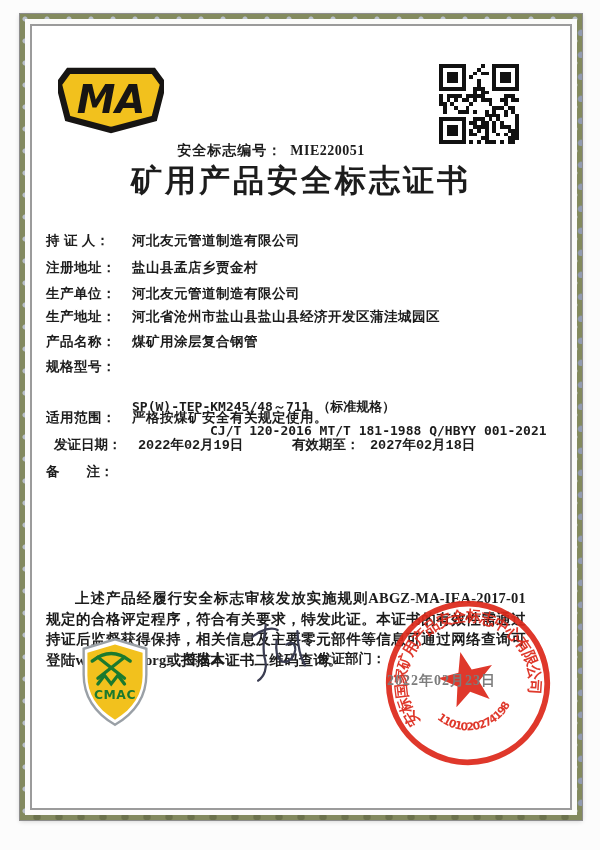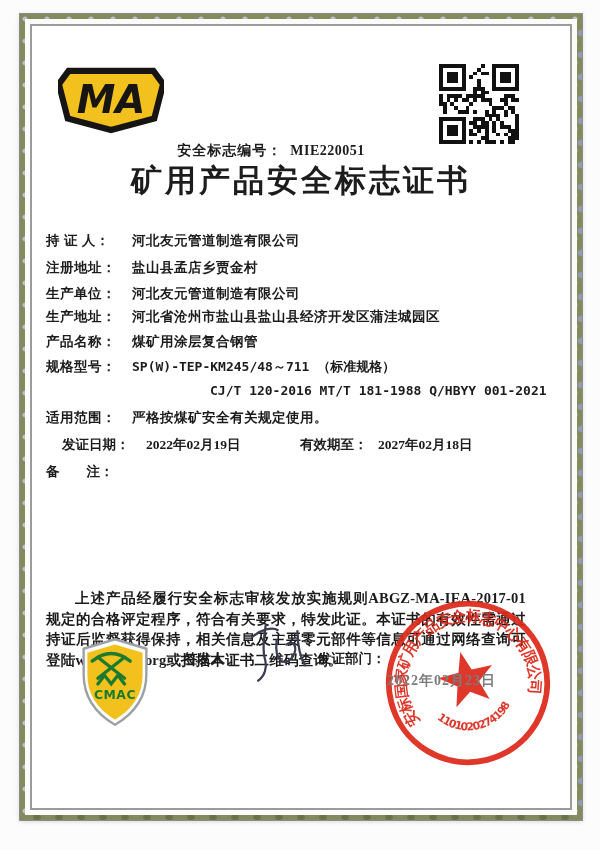--- a/index.html
+++ b/index.html
@@ -21,24 +21,24 @@
   
   .ma-logo{position:absolute;left:26px;top:40px;width:106px;height:68px;}
   .cert-no-line{position:absolute;left:0;right:60px;top:72px;text-align:center;font-size:14px;font-weight:600;letter-spacing:1px;margin-top:44px;}
   .cert-no-line .no-val{font-family:"Liberation Serif",serif;font-weight:600;margin-left:8px;letter-spacing:.5px;}
   .qr{position:absolute;left:407px;top:38px;width:80px;height:80px;}
   .title{position:absolute;left:0;right:0;top:134px;text-align:center;font-size:31px;font-weight:900;letter-spacing:3px;font-family:"DejaVu Serif","Liberation Serif",serif;}
   
   .row{position:absolute;left:0;width:100%;height:22px;font-size:13.5px;font-weight:700;}
   .row .lbl{position:absolute;left:14px;letter-spacing:.5px;}
   .row .val{position:absolute;left:100px;letter-spacing:.5px;}
-  .row .val.latin{font-family:"DejaVu Sans Mono",monospace;font-size:13px;letter-spacing:0;}
+  .row .val.latin{font-family:"DejaVu Sans Mono",monospace;font-size:13px;letter-spacing:0;margin-top:40px;}
   .row .val.wide{left:178px;}
   
-  .dates{position:absolute;left:16px;top:410px;width:100%;height:22px;font-size:13.5px;font-weight:700;}
+  .dates{position:absolute;left:8px;top:410px;width:100%;height:22px;font-size:13.5px;font-weight:700;font-family:Liberation Mono, monospace;}
   .dates .l1{position:absolute;left:14px;}
   .dates .v1{position:absolute;left:98px;}
   .dates .l2{position:absolute;left:252px;}
   .dates .v2{position:absolute;left:330px;}
   .remark{position:absolute;left:14px;top:437px;font-size:13.5px;font-weight:700;}
   
   .statement{position:absolute;left:14px;top:514px;width:480px;font-size:14.5px;font-weight:700;line-height:20.5px;
     text-align:justify;text-indent:2em;letter-spacing:.2px;margin-top:48px;}
   
   .cmac{position:absolute;left:45px;top:610px;width:76px;height:92px;}

